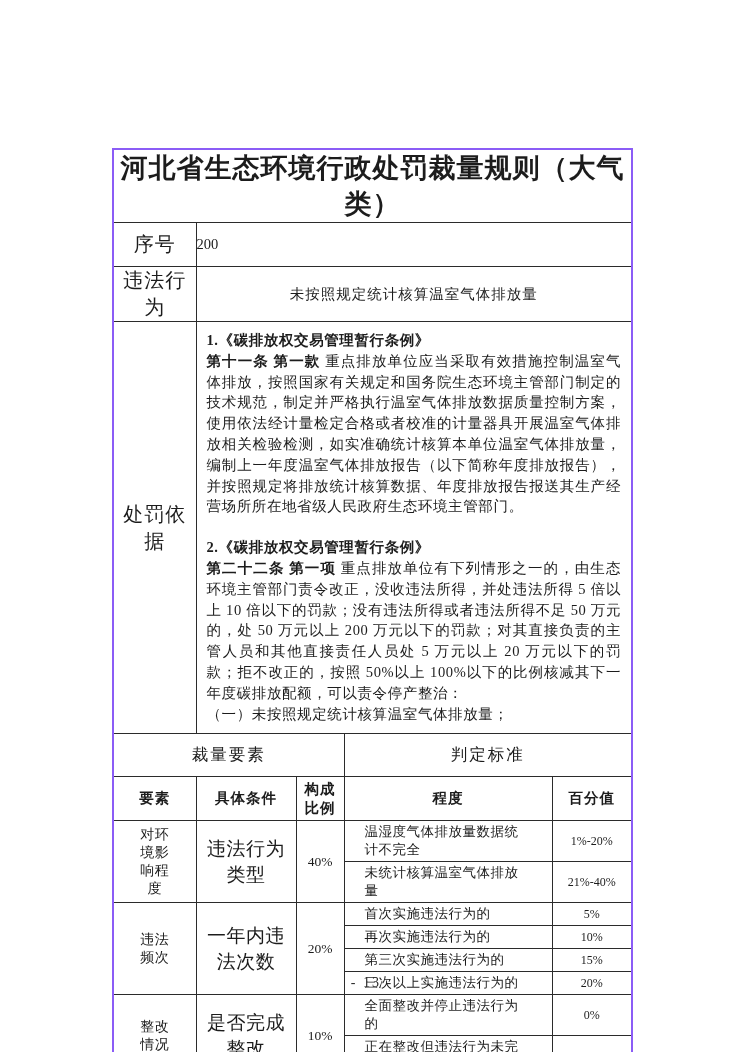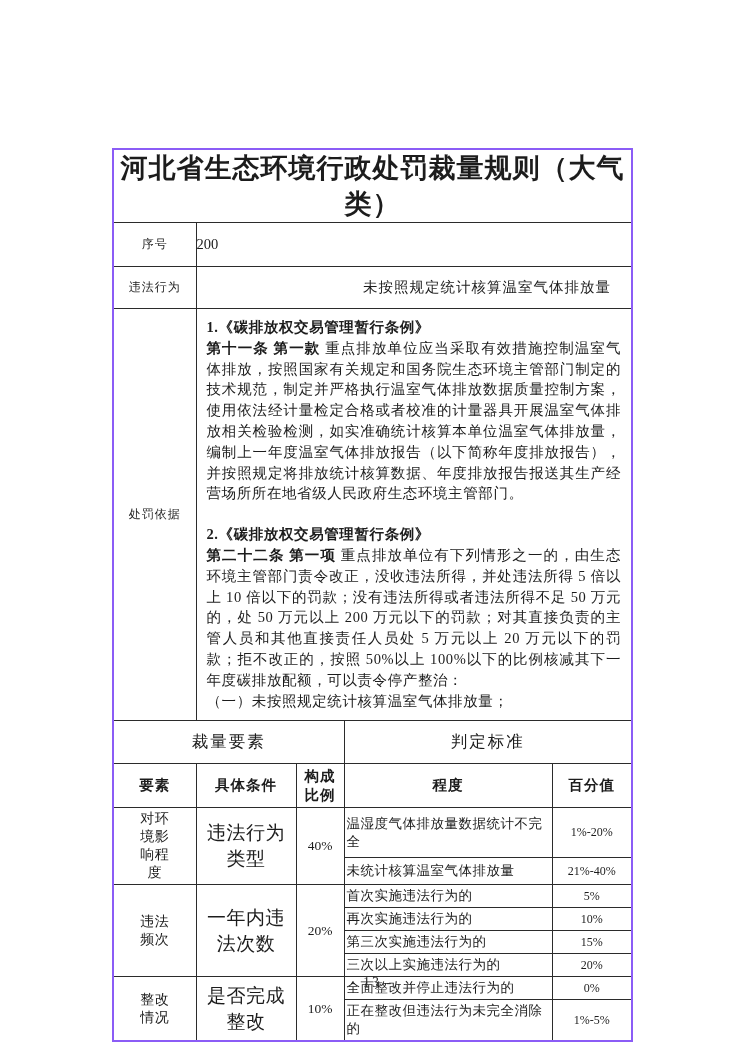--- a/index.html
+++ b/index.html
@@ -34,25 +34,25 @@
     font-size: 27px;
     font-weight: bold;
     letter-spacing: 1px;
     font-family: "Liberation Serif", "DejaVu Serif", serif;
   }
   .row-serial td { height: 44px; }
   .row-violation td { height: 42px; }
   .label-cell {
     text-align: center;
     font-weight: bold;
-    font-size: 12px;
+    font-size: 20px;
     letter-spacing: 1px;
   }
   .value-center { text-align: left; font-size: 14.5px; }
-  .value-left { text-align: right; font-size: 14.5px; padding: 4px 20px; letter-spacing: 1px; font-family: Liberation Serif, serif; }
+  .value-left { text-align: center; font-size: 14.5px; padding: 4px 20px; letter-spacing: 1px; font-family: Liberation Serif, serif; }
   .basis-cell {
     padding: 8px 10px 9px 10px;
     font-size: 14.5px;
     text-align: justify;
     letter-spacing: 0.6px;
     line-height: 20.8px;
     vertical-align: top;
   }
   .basis-heading { font-weight: bold; }
   .basis-para { margin: 0; }
@@ -82,21 +82,21 @@
   .cell-condition {
     text-align: center;
     font-size: 19px;
     padding: 2px 6px;
     letter-spacing: 0.5px;
   }
   .cell-ratio { text-align: center; font-size: 13.5px; }
   .cell-degree {
     text-align: left;
     font-size: 13.5px;
-    padding: 2px 2px;
+    padding: 2px 20px;
     letter-spacing: 0.5px;
     height: 21px;
   }
   .cell-percent { text-align: center; font-size: 12px; }
   .page-number {
     position: absolute;
     left: 0;
     top: 975px;
     width: 744px;
     text-align: center;

